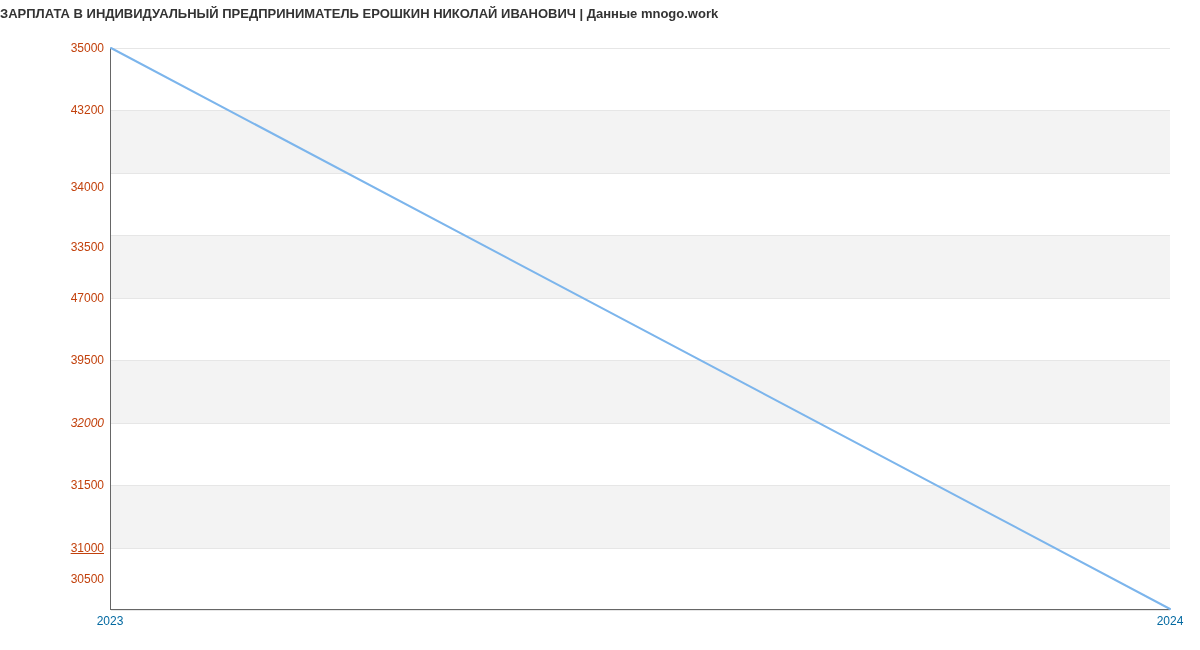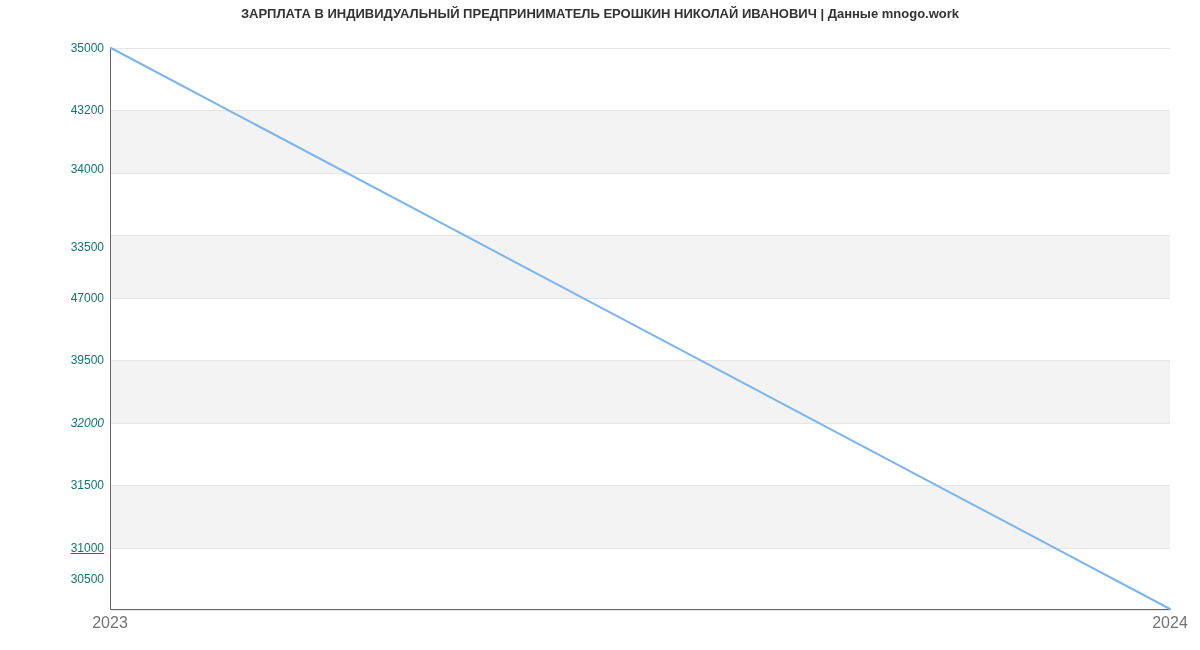--- a/index.html
+++ b/index.html
@@ -14,21 +14,21 @@
   .chart-container {
     position: relative;
     width: 1200px;
     height: 650px;
   }
   .chart-title {
     position: absolute;
     top: 6px;
     left: 0;
     right: 0;
-    text-align: center;
+    text-align: left;
     font-size: 13px;
     font-weight: 700;
     color: #333;
   }
   .plot-area {
     position: absolute;
     left: 110px;
     top: 48px;
     width: 1060px;
     height: 562px;
@@ -48,28 +48,28 @@
     width: 100%;
     height: 1px;
     background: #e6e6e6;
   }
   .y-tick-label {
     position: absolute;
     right: 1096px;
     width: 80px;
     text-align: right;
     font-size: 12px;
-    color: #0f766e;
+    color: #c2410c;
     transform: translateY(-50%);
   }
   .x-tick-label {
     position: absolute;
     top: 614px;
-    font-size: 16px;
-    color: #737373;
+    font-size: 12px;
+    color: #0369a1;
     transform: translateX(-50%);
   }
   svg.line-layer {
     position: absolute;
     left: 0;
     top: 0;
     width: 100%;
     height: 100%;
     overflow: visible;
   }
@@ -105,18 +105,18 @@
         <path d="M0 0 L1060 562" class="series-line" style="stroke: rgb(124, 181, 236);"></path>
       </svg>
   </div>
 <div class="y-tick-label" style="top: 579px;">30500</div>
     <div class="y-tick-label" style="top: 547.556px; text-decoration: underline;">31000</div>
     <div class="y-tick-label" style="top: 485.111px; text-align: right;">31500</div>
     <div class="y-tick-label" style="top: 422.667px; font-style: italic;">32000</div>
     <div class="y-tick-label" style="top: 360.222px;">39500</div>
     <div class="y-tick-label" style="top: 297.778px;">47000</div>
     <div class="y-tick-label" style="top: 235.333px; margin-top: 12px;">33500</div>
-    <div class="y-tick-label" style="top: 169px; text-align: right;">34000</div>
+    <div class="y-tick-label" style="top: 187px; text-align: right;">34000</div>
     <div class="y-tick-label" style="top: 110.444px;">43200</div>
     <div class="y-tick-label" style="top: 48px;">35000</div>
     <div class="x-tick-label" style="left: 110px;">2023</div>
     <div class="x-tick-label" style="left: 1170px;">2024</div>
   </div>
 
 </body></html>

